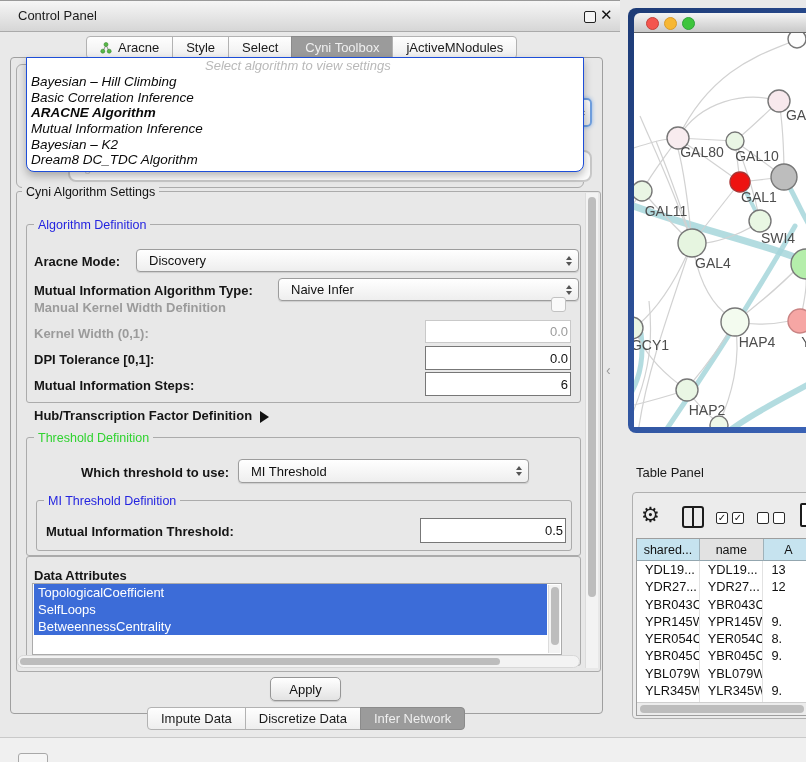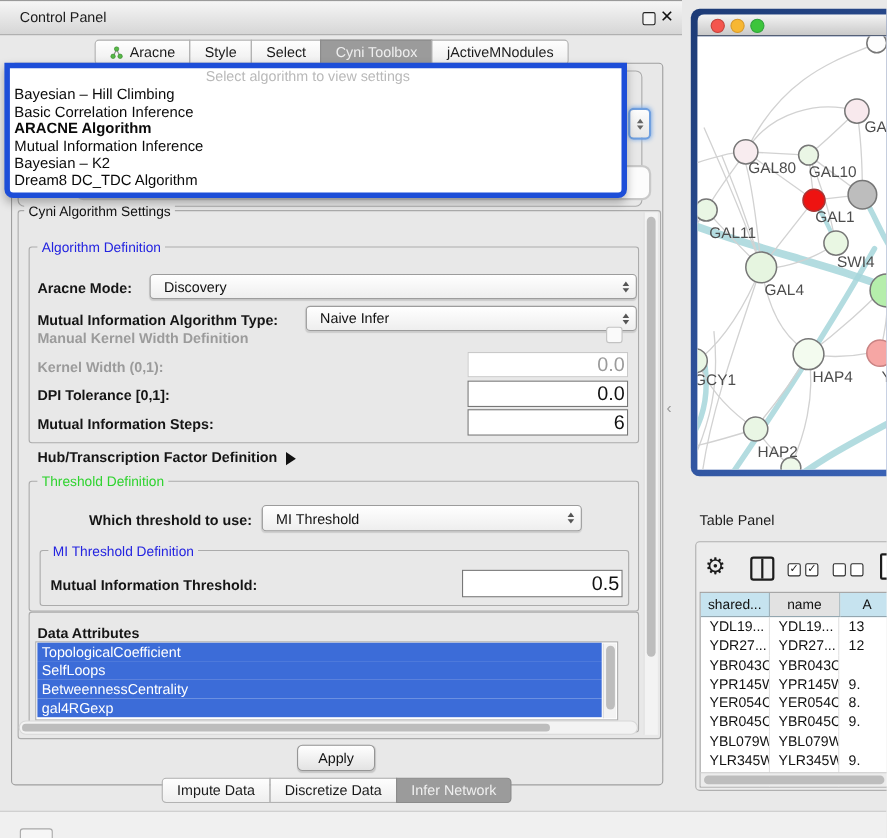--- a/index.html
+++ b/index.html
@@ -34,35 +34,35 @@
   .lbl{position:absolute;font-size:13px;font-weight:bold;color:#151515;white-space:nowrap;}
   .lbl.dis{color:#9b9b9b;}
   .combo{position:absolute;background:linear-gradient(#ffffff,#eeeeee);
     border:1px solid #9c9c9c;border-radius:4px;font-size:13px;display:flex;align-items:center;
     padding-left:12px;box-shadow:0 1px 1px rgba(0,0,0,.12);}
   .spin{position:absolute;right:6px;top:50%;transform:translateY(-50%);display:flex;
     flex-direction:column;gap:2px;align-items:center;}
   .spin i{width:0;height:0;border-left:3.5px solid transparent;border-right:3.5px solid transparent;}
   .spin .up{border-bottom:4px solid #555;}
   .spin .dn{border-top:4px solid #555;}
-  .field{position:absolute;background:#fff;border:1px solid #777;font-size:18px;
+  .field{position:absolute;background:#fff;border:1px solid #777;font-size:13px;
     text-align:right;padding:0 2px;display:flex;align-items:center;justify-content:flex-end;}
   .field.dis{border-color:#c9c9c9;color:#9b9b9b;}
   .checkbox{position:absolute;width:13px;height:13px;border:1px solid #c2c2c2;
     border-radius:3px;background:#fafafa;}
   .tri-right{display:inline-block;width:0;height:0;border-top:6px solid transparent;
     border-bottom:6px solid transparent;border-left:9px solid #111;margin-left:8px;
     vertical-align:middle;}
   .tri-down{display:inline-block;width:0;height:0;border-left:7px solid transparent;
     border-right:7px solid transparent;border-top:9px solid #111;margin-left:6px;
     vertical-align:middle;}
   
-  .dropdown{left:4px;top:57px;width:556px;height:113px;background:#fff;
-    border:5px solid #1d4ed8;border-radius:0 0 8px 8px;z-index:10;
-    box-shadow:0 4px 9px rgba(0,0,0,.28);overflow:hidden;}
+  .dropdown{left:26px;top:57px;width:556px;height:113px;background:#fff;
+    border:1px solid #1d4ed8;border-radius:0 0 8px 8px;z-index:10;
+    box-shadow:0 4px 9px rgba(0,0,0,.28);overflow:hidden;font-style:italic;}
   .dd-placeholder{height:16px;line-height:16px;padding-left:178px;font-size:13px;color:#b9b9b9;}
   .dd-item{height:15.7px;line-height:15.7px;padding-left:4px;font-size:13.5px;color:#0a0a0a;
     white-space:nowrap;}
   .dd-item.bold{font-weight:bold;}
   .ghost-combo{left:68px;top:150px;width:506px;height:28px;border:2px solid #c9c9c9;
     border-radius:8px;background:#fcfcfc;z-index:1;font-size:13px;color:#d2d2d2;
     display:flex;align-items:center;padding-left:14px;}
   .focus-spin{left:571px;top:98px;width:17px;height:25px;border:2px solid #6f9fdf;
     border-radius:5px;background:linear-gradient(#fdfdfd,#e7e7e7);z-index:5;
     box-shadow:0 0 4px #8ab3e8;display:flex;flex-direction:column;align-items:center;
@@ -244,21 +244,20 @@
   <div class="field" style="left:420px;top:518px;width:140px;height:23px;">0.5</div>
 
   <div class="abs group" style="left:26px;top:556px;width:553px;height:108px;"></div>
   <span class="lbl" style="left:34px;top:568px;">Data Attributes</span>
 
   <div class="abs listbox">
     <div id="attr-items">
         <div class="attr-item">TopologicalCoefficient</div>
         <div class="attr-item">SelfLoops</div>
         <div class="attr-item">BetweennessCentrality</div>
-        <div class="attr-item">gal4RGexp</div>
       </div>
     <div class="vtrack" style="right:1px;top:1px;width:11px;height:68px;">
       <div class="vthumb" style="left:1.5px;top:2px;width:8px;height:58px;"></div>
     </div>
   </div>
 
   <div class="abs vtrack" style="left:585px;top:193px;width:12px;height:475px;">
     <div class="vthumb" style="left:2px;top:4px;width:8px;height:400px;"></div>
   </div>
   <div class="abs htrack" style="left:17px;top:655px;width:561px;height:11px;">

